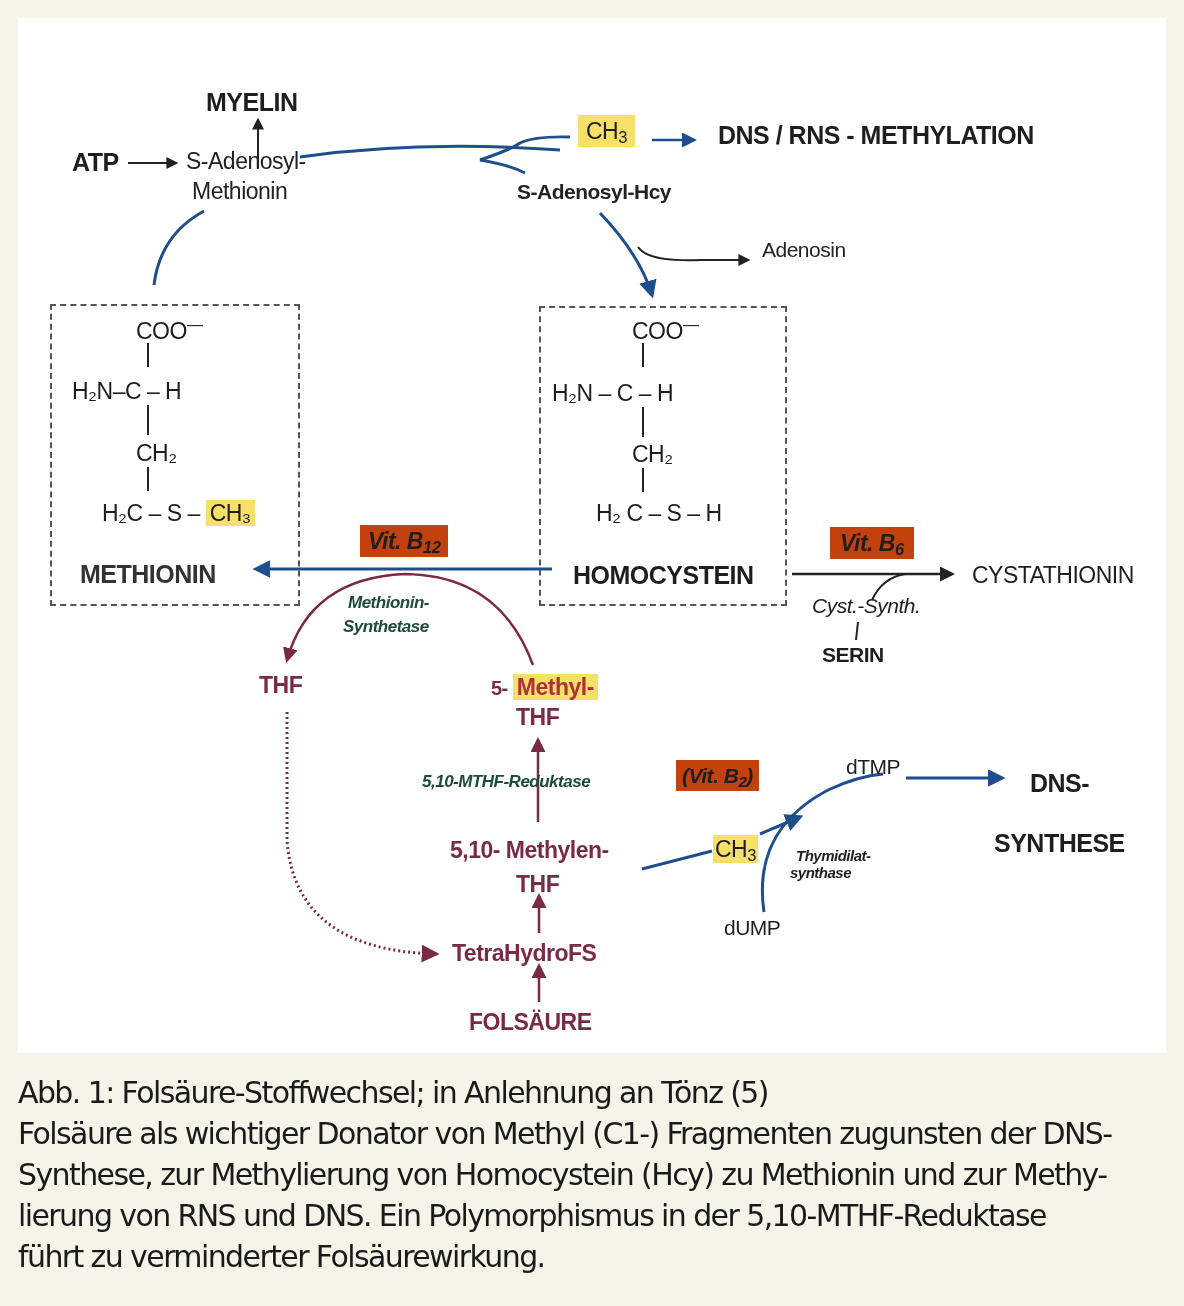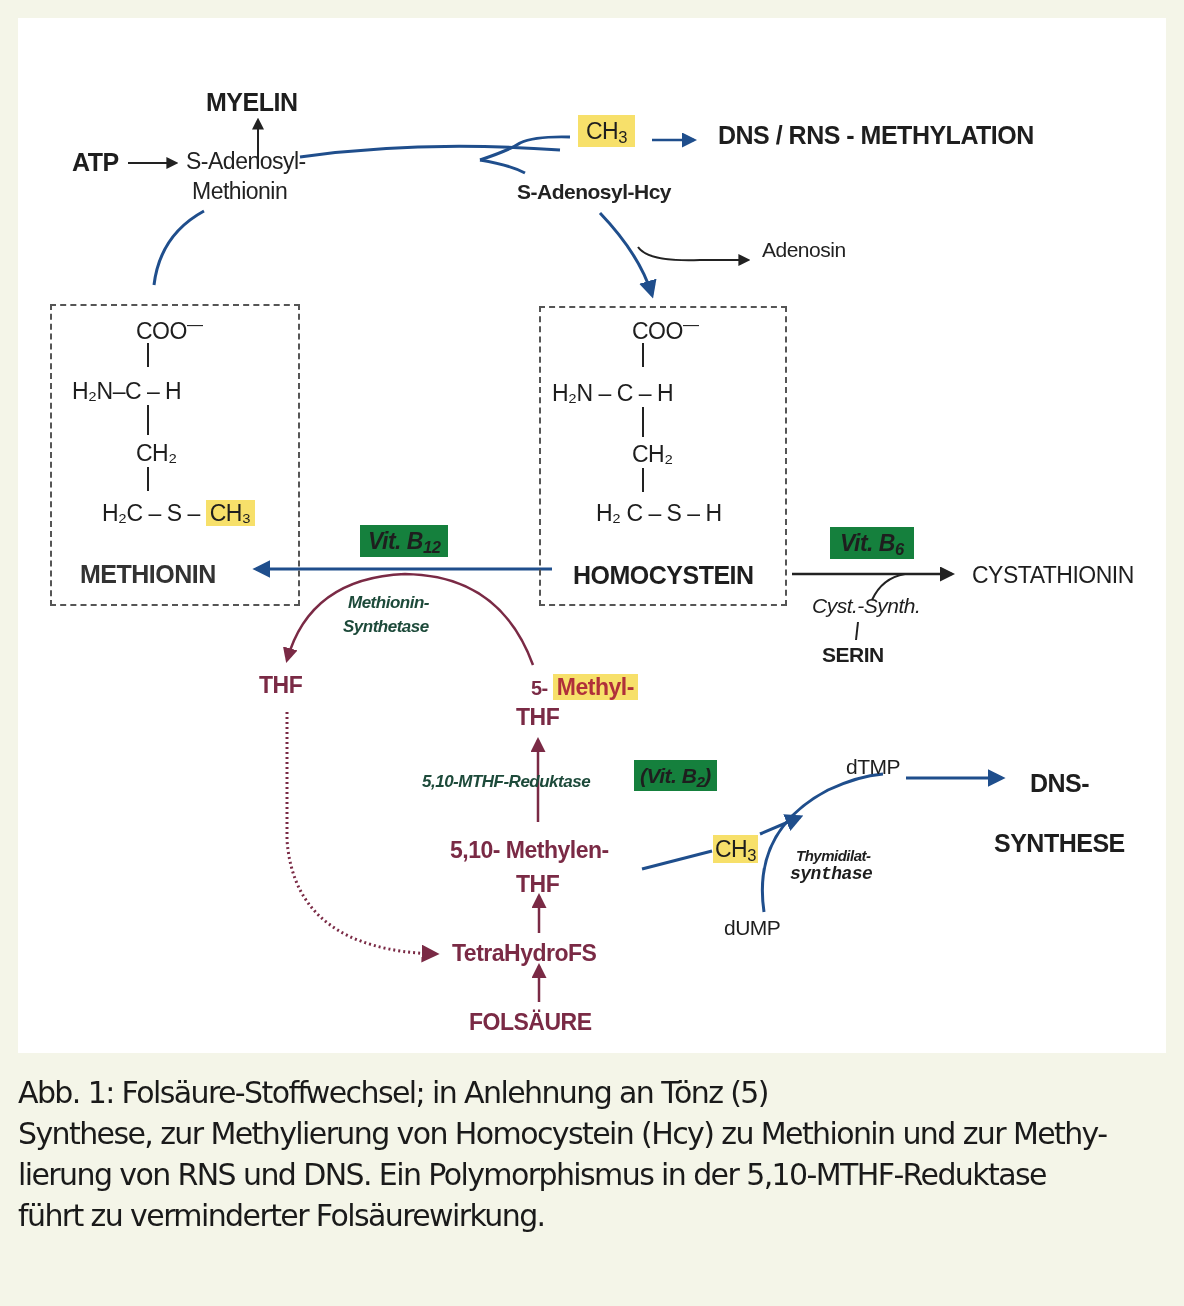--- a/index.html
+++ b/index.html
@@ -9,21 +9,21 @@
   #svgroot { position:absolute; left:0; top:0; width:1184px; height:1060px; }
   .lbl { position:absolute; white-space:nowrap; font-weight:bold; color:#1e1e1e; letter-spacing:-0.5px; }
   .big { font-size:25px; }
   .med { font-size:23px; }
   .sm { font-size:21px; }
   .xs { font-size:17px; }
   .it { font-style:italic; }
   .mroon { color:#7a2a45; }
   .green { color:#1d4a3a; }
   .hl-y { background:#f7e06a; padding:0 4px; }
-  .hl-b { background:#15803d; padding:0 6px; }
+  .hl-b { background:#c2410c; padding:0 6px; }
   .sub { font-size:0.72em; vertical-align:-0.25em; }
   .box { position:absolute; border:2px dashed #555; }
   #caption { position:absolute; left:18px; top:1072px; width:1150px;
              font-family:"DejaVu Sans", sans-serif; font-size:30px; line-height:41px;
              color:#1a1a1a; letter-spacing:-1.6px; }
   #caption div { white-space:nowrap; }
 </style>
 </head>
 <body>
 
@@ -110,34 +110,35 @@
 
 <div class="lbl med it" style="left:360px;top:528px;"><span class="hl-b" style="padding:3px 8px;"><span>Vit.  B</span><span class="sub">12</span></span></div>
 <div class="lbl xs it green" style="left:348px;top:593px;">Methionin-</div>
 <div class="lbl xs it green" style="left:343px;top:617px;">Synthetase</div>
 <div class="lbl med it" style="left:830px;top:530px;text-align:center;"><span class="hl-b" style="padding:3px 10px;"><span>Vit. B</span><span class="sub">6</span></span></div>
 <div class="lbl med" style="left:972px;top:562px;font-weight:normal;">CYSTATHIONIN</div>
 <div class="lbl sm it" style="left:812px;top:594px;font-weight:normal;">Cyst.-Synth.</div>
 <div class="lbl sm" style="left:822px;top:643px;font-weight:bold;">SERIN</div>
 
 <div class="lbl med mroon" style="left:259px;top:672px;">THF</div>
-<div class="lbl med mroon" style="left:491px;top:674px;margin-left:40px;"><span style="font-size:20px;">5- </span><span class="hl-y" style="color:#b0303a;">Methyl-</span></div>
+<div class="lbl med mroon" style="left:491px;top:674px;"><span style="font-size:20px;">5- </span><span class="hl-y" style="color:#b0303a;">Methyl-</span></div>
 <div class="lbl med mroon" style="left:516px;top:704px;">THF</div>
 <div class="lbl xs it green" style="left:422px;top:772px;">5,10-MTHF-Reduktase</div>
-<div class="lbl sm it" style="left:634px;top:764px;"><span class="hl-b" style="padding:4px 6px;"><span>(Vit. B</span><span class="sub">2</span><span>)</span></span></div>
+<div class="lbl sm it" style="left:676px;top:764px;"><span class="hl-b" style="padding:4px 6px;"><span>(Vit. B</span><span class="sub">2</span><span>)</span></span></div>
 <div class="lbl med mroon" style="left:450px;top:837px;">5,10- Methylen-</div>
 <div class="lbl med mroon" style="left:516px;top:871px;">THF</div>
 <div class="lbl med mroon" style="left:452px;top:940px;">TetraHydroFS</div>
 <div class="lbl med mroon" style="left:469px;top:1009px;">FOLSÄURE</div>
 <div class="lbl med" style="left:713px;top:836px;font-weight:normal;"><span class="hl-y" style="padding:1px 2px;"><span>CH</span><span class="sub">3</span></span></div>
 <div class="lbl sm" style="left:846px;top:755px;font-weight:normal;">dTMP</div>
 <div class="lbl sm" style="left:724px;top:916px;font-weight:normal;">dUMP</div>
 <div class="lbl xs it" style="left:796px;top:847px;font-size:15px;">Thymidilat-</div>
-<div class="lbl xs it" style="left:790px;top:864px;font-size:18px;font-family:Liberation Mono, monospace;">synthase</div>
+<div class="lbl xs it" style="left:790px;top:864px;font-size:15px;">synthase</div>
 <div class="lbl big" style="left:1030px;top:769px;">DNS-</div>
 <div class="lbl big" style="left:994px;top:801px;margin-top:28px;">SYNTHESE</div>
 
 <div id="caption">
   <div>Abb. 1: Folsäure-Stoffwechsel; in Anlehnung an Tönz (5)</div>
+  <div>Folsäure als wichtiger Donator von Methyl (C1-) Fragmenten zugunsten der DNS-</div>
   <div>Synthese, zur Methylierung von Homocystein (Hcy) zu Methionin und zur Methy-</div>
   <div>lierung von RNS und DNS. Ein Polymorphismus in der 5,10-MTHF-Reduktase</div>
   <div>führt zu verminderter Folsäurewirkung.</div>
 </div>
 
 </body></html>

